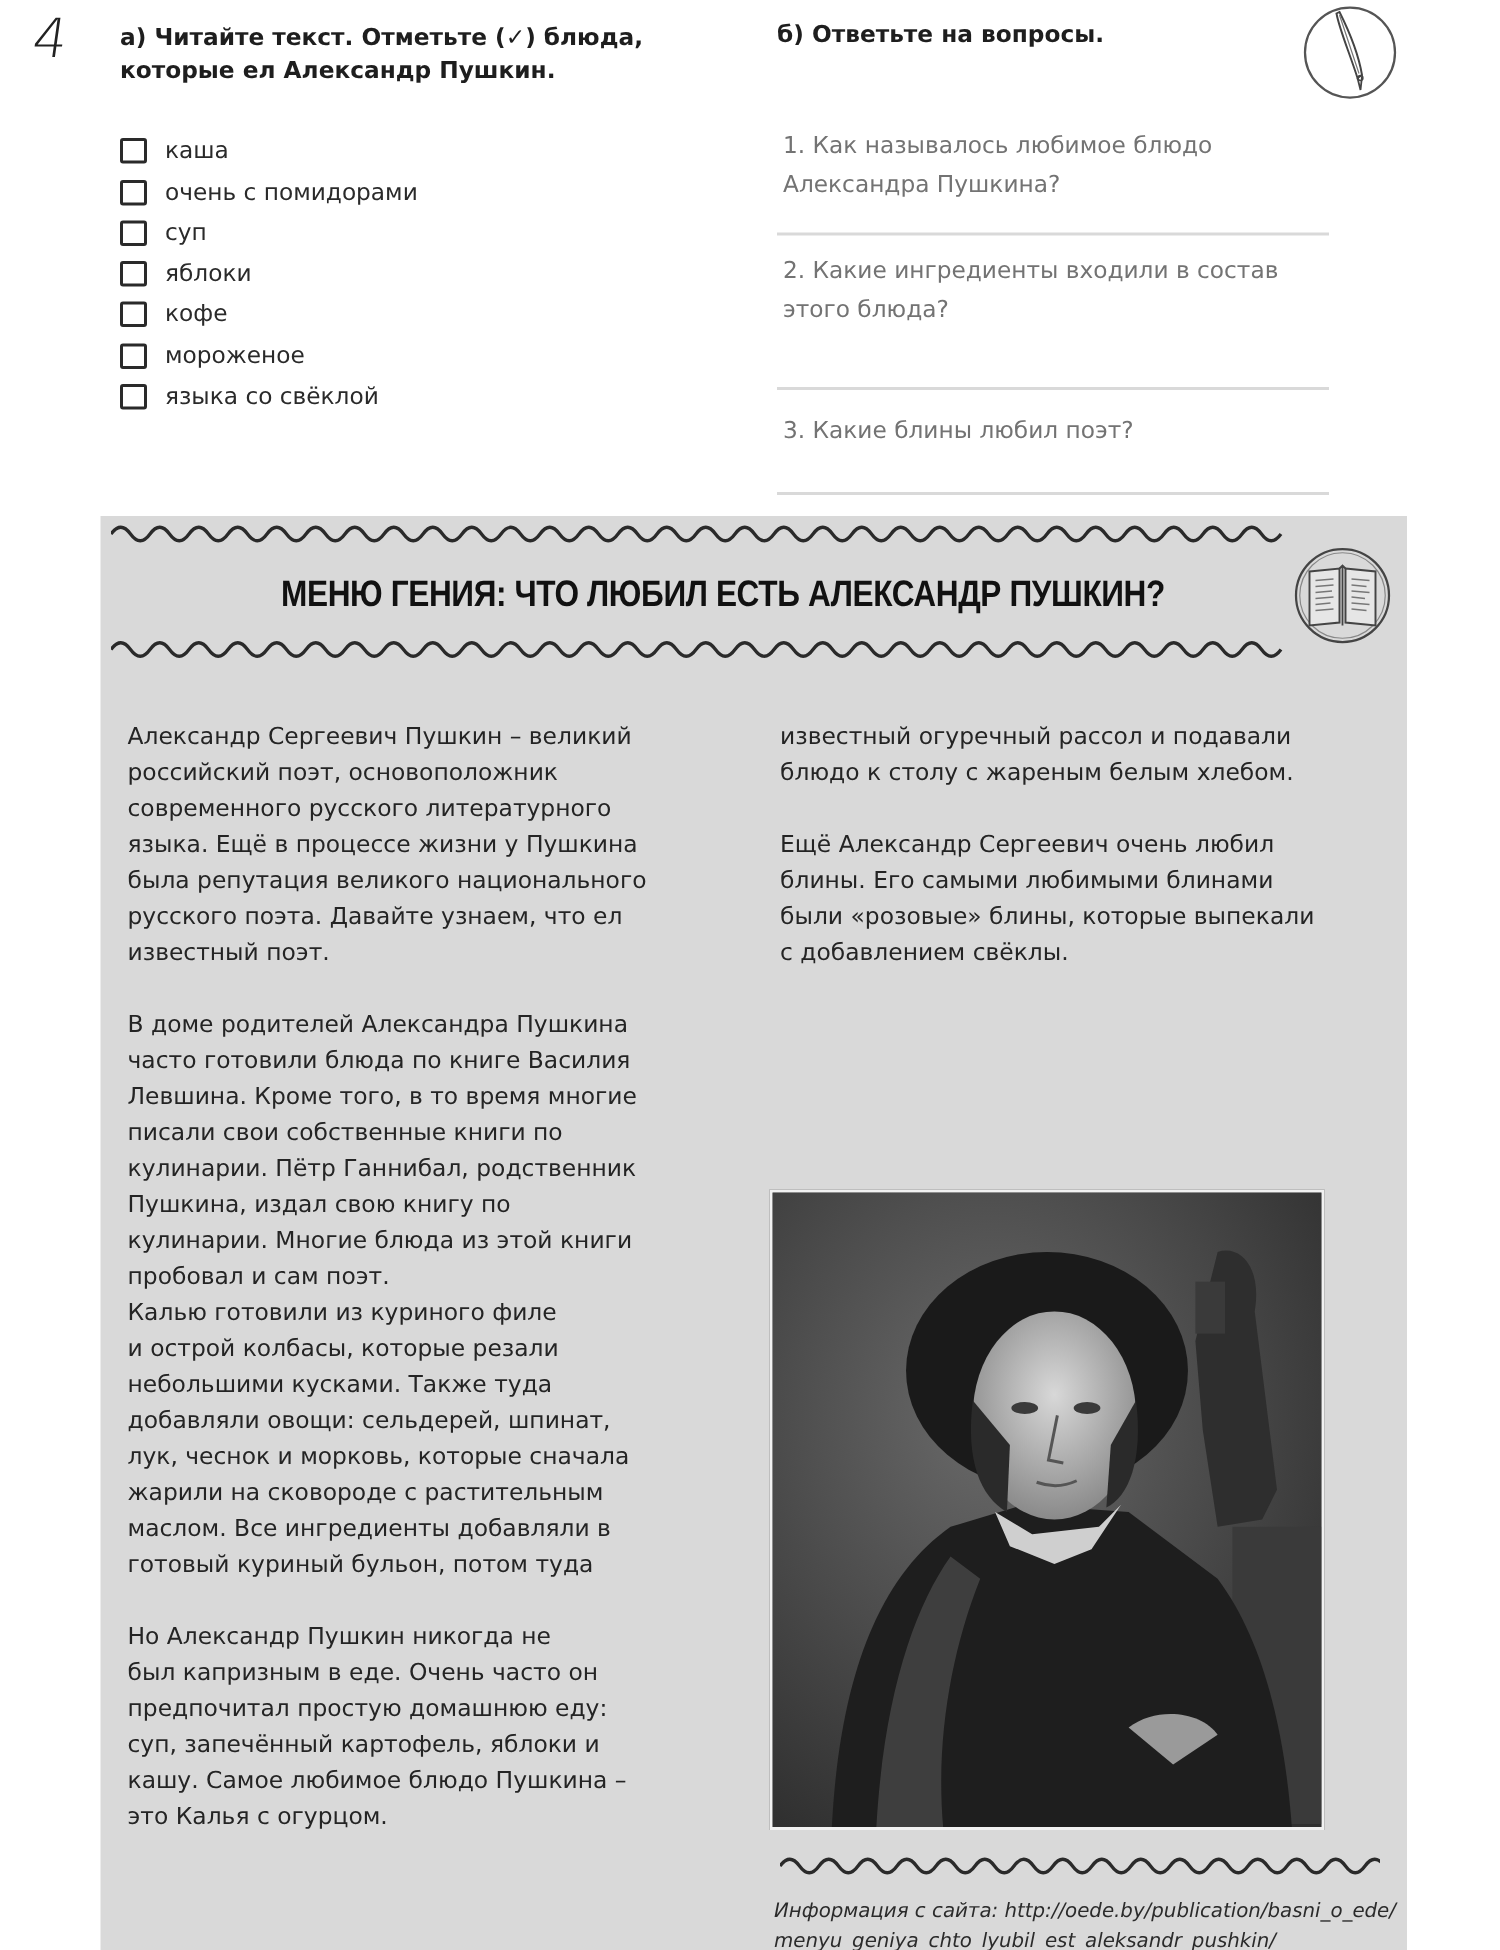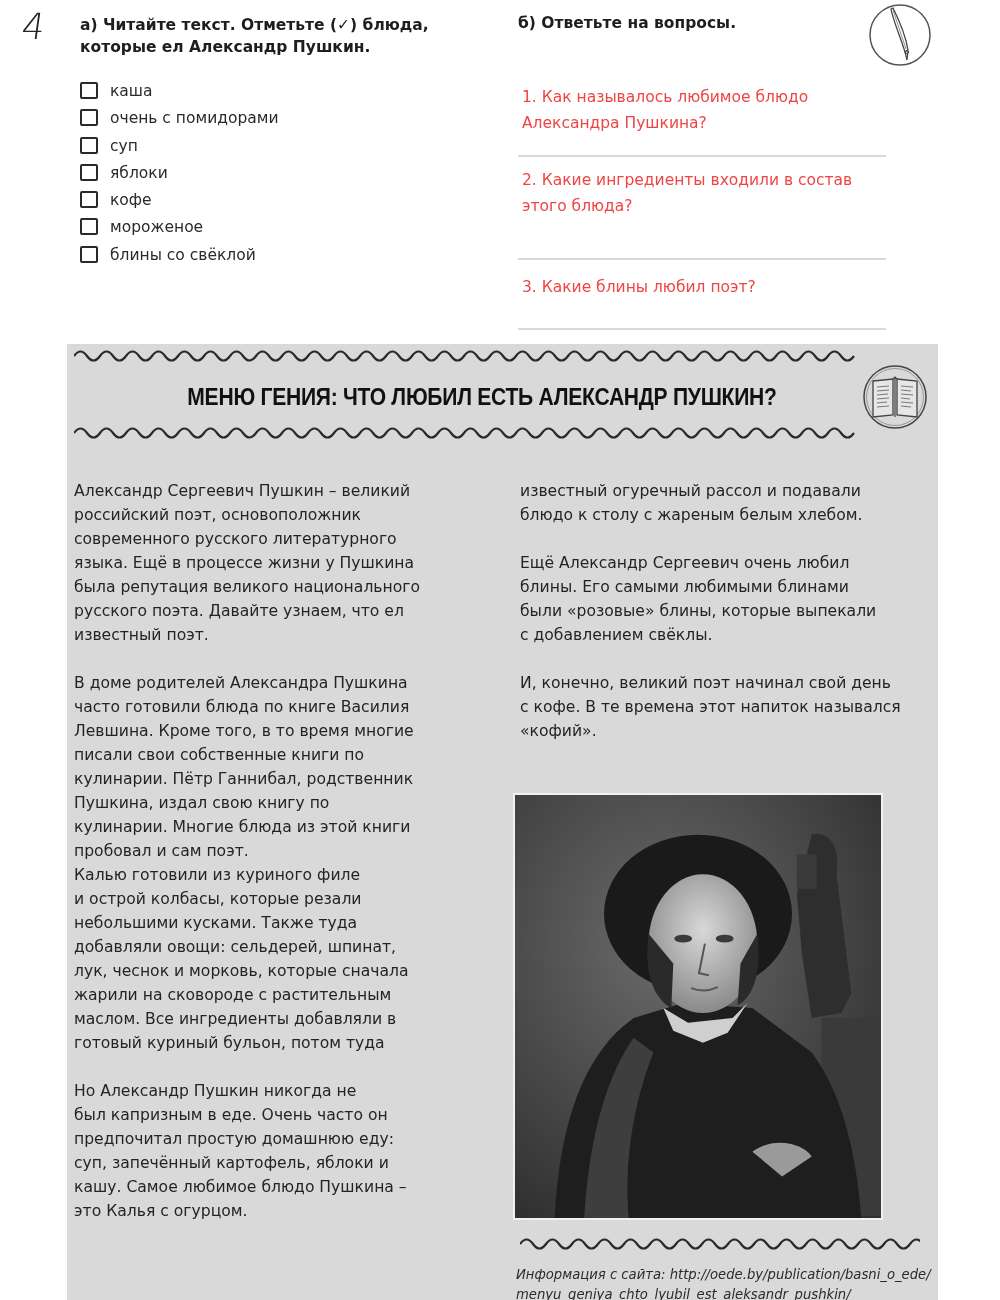--- a/index.html
+++ b/index.html
@@ -3,38 +3,38 @@
 <meta charset="utf-8">
 <style>
   * { box-sizing: border-box; margin: 0; padding: 0; }
   html, body { width: 1000px; height: 1300px; background: #ffffff; overflow: hidden; }
   body { position: relative; font-family: "DejaVu Sans", sans-serif; color: #1c1c1c; }
 
   .task-number { position: absolute; left: 22px; top: 6px; font-family: "DejaVu Sans", sans-serif; font-size: 36px; font-weight: 300; color: #222; transform: skewX(-8deg); }
 
   .part-a-title { position: absolute; left: 80px; top: 14px; width: 380px; font-size: 15.5px; font-weight: bold; line-height: 22px; color: #1e1e1e; }
   .checklist { position: absolute; left: 80px; top: 82px; }
-  .check-item { display: flex; align-items: flex-start; height: 27.3px; font-size: 15.5px; color: #2a2a2a; cursor: pointer; }
+  .check-item { display: flex; align-items: flex-end; height: 27.3px; font-size: 15.5px; color: #2a2a2a; cursor: pointer; }
   .checkbox { width: 18px; height: 17px; border: 2px solid #2a2a2a; border-radius: 2px; margin-right: 12px; background: #fff; flex: none; }
 
   .part-b-title { position: absolute; left: 518px; top: 14px; font-size: 15.5px; font-weight: bold; color: #1e1e1e; }
   .pen-icon { position: absolute; left: 867px; top: 2px; width: 66px; height: 64px; }
 
-  .question { position: absolute; left: 522px; width: 370px; font-size: 15.5px; line-height: 26px; color: #ef4444; }
+  .question { position: absolute; left: 522px; width: 370px; font-size: 15.5px; line-height: 26px; color: #737373; }
   .answer-line { position: absolute; left: 518px; width: 368px; height: 0; border-top: 2px solid #d9d9d9; }
 
   .panel { position: absolute; left: 67px; top: 344px; width: 871px; height: 960px; background: #d9d9d9; }
   .wave { position: absolute; left: 74px; }
   .panel-title { position: absolute; left: 72px; top: 383px; width: 820px; text-align: center; font-family: "Liberation Sans", sans-serif; font-weight: bold; font-size: 24.5px; letter-spacing: -0.3px; color: #111; transform: scaleX(0.86); transform-origin: 50% 50%; }
   .book-icon { position: absolute; left: 861px; top: 363px; width: 68px; height: 68px; }
 
   .col { position: absolute; font-size: 15.6px; line-height: 24px; color: #242424; }
   .col p { margin-bottom: 24px; white-space: pre-line; }
   .col p.tight { margin-bottom: 0; }
-  .col-left { left: 74px; top: 479px; width: 400px; }
+  .col-left { left: 85px; top: 479px; width: 400px; }
   .col-right { left: 520px; top: 479px; width: 410px; }
 
   .portrait { position: absolute; left: 513px; top: 793px; width: 370px; height: 427px; border: 2px solid #f1f1f1; background: #3c3c3c; overflow: hidden; }
   .portrait svg { width: 100%; height: 100%; display: block; }
 
   .source { position: absolute; left: 516px; top: 1265px; width: 420px; font-size: 13.2px; line-height: 20px; font-style: italic; color: #2b2b2b; word-break: break-all; }
 </style>
 </head>
 <body>
 
@@ -62,21 +62,21 @@
   <div class="check-item">
       <span class="checkbox"></span>
       <span>кофе</span>
     </div>
   <div class="check-item">
       <span class="checkbox"></span>
       <span>мороженое</span>
     </div>
   <div class="check-item">
       <span class="checkbox"></span>
-      <span>блины со свёклой</span>
+      <span>языка со свёклой</span>
     </div>
 </div>
 
 <div class="part-b-title">б) Ответьте на вопросы.</div>
 
 <svg class="pen-icon" viewBox="0 0 66 64">
   <circle cx="33" cy="33" r="30" fill="none" stroke="#555" stroke-width="1.5"></circle>
   <path d="M26 6 C 30 14, 38 30, 41 48 L 38 50 C 33 34, 26 18, 24 7 Z" fill="#fff" stroke="#444" stroke-width="1.3"></path>
   <path d="M26 8 L 39 47" stroke="#777" stroke-width="0.8"></path>
   <path d="M38 50 L 40 58 L 41 49" fill="none" stroke="#444" stroke-width="1.2"></path>
@@ -158,23 +158,20 @@
 это Калья с огурцом.</p>
 </div>
 
 <div class="col col-right">
   <p>известный огуречный рассол и подавали
 блюдо к столу с жареным белым хлебом.</p>
   <p>Ещё Александр Сергеевич очень любил
 блины. Его самыми любимыми блинами
 были «розовые» блины, которые выпекали
 с добавлением свёклы.</p>
-  <p>И, конечно, великий поэт начинал свой день
-с кофе. В те времена этот напиток назывался
-«кофий».</p>
 </div>
 
 <div class="portrait" title="Портрет Александра Пушкина">
   <svg viewBox="0 0 370 427" preserveAspectRatio="none">
     <defs>
       <radialGradient id="bg" cx="40%" cy="35%" r="75%">
         <stop offset="0%" stop-color="#6a6a6a"></stop>
         <stop offset="100%" stop-color="#303030"></stop>
       </radialGradient>
       <radialGradient id="face" cx="50%" cy="40%" r="60%">

